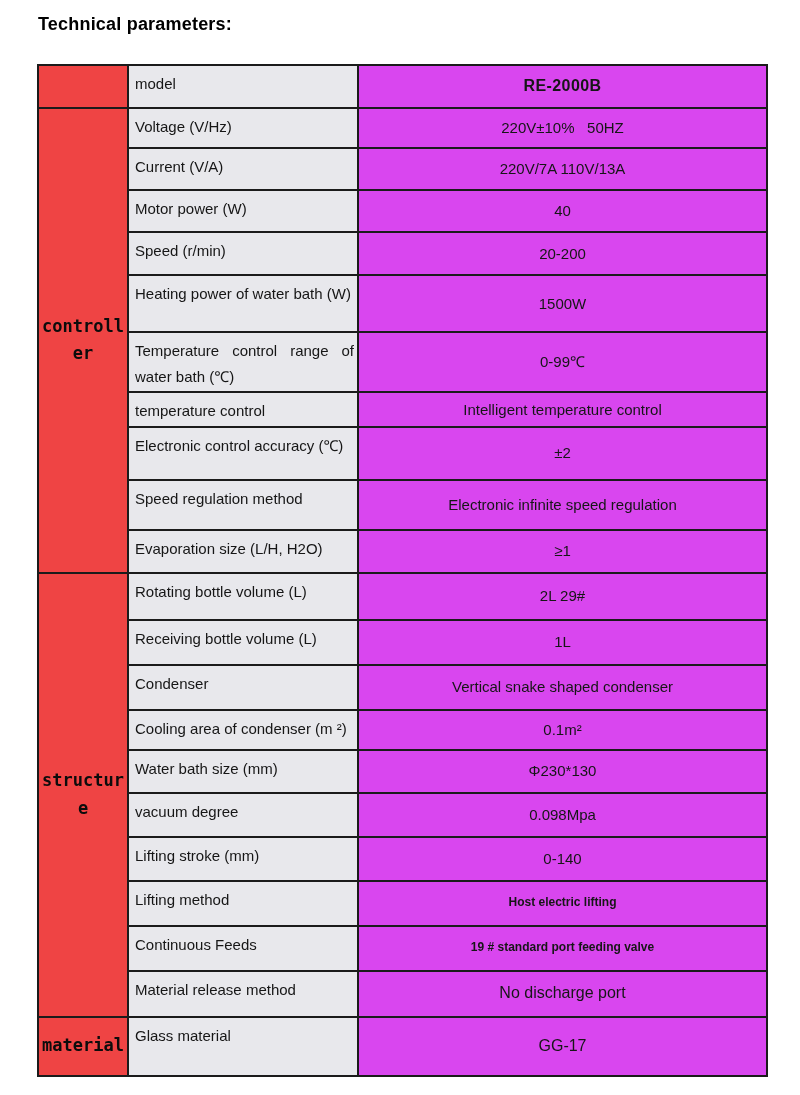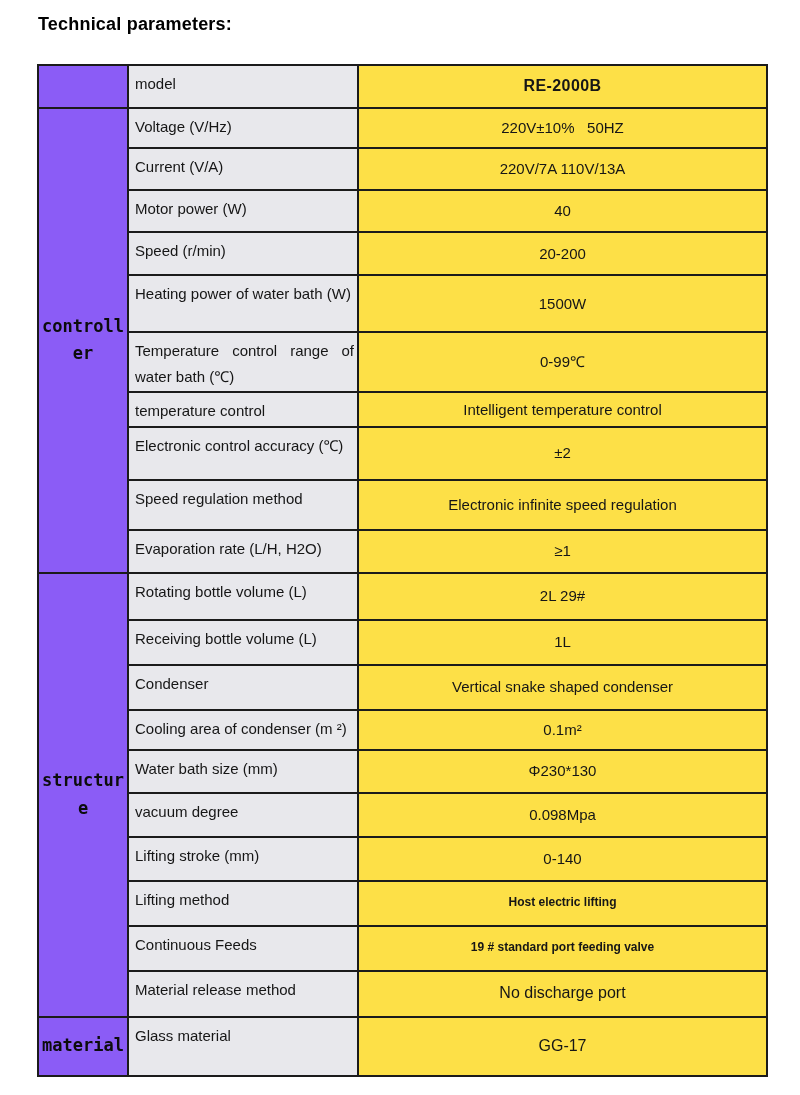--- a/index.html
+++ b/index.html
@@ -33,42 +33,42 @@
     border-collapse: collapse;
     table-layout: fixed;
     width: 729px;
     padding-left: 34px;
   }
   table.spec td {
     border: 2px solid #1b1b1b;
     overflow: hidden;
   }
   td.sec {
-    background: #8b5cf6;
+    background: #ef4444;
     font-family: "DejaVu Sans Mono", monospace;
     font-weight: bold;
     font-size: 17px;
     color: #0c0c0c;
     text-align: center;
     vertical-align: middle;
     word-break: break-all;
     line-height: 1.6;
     padding: 0 2px;
   }
   td.param {
     background: #e8e8ec;
     font-size: 15px;
     color: #161616;
     text-align: justify;
     vertical-align: top;
     padding: 5px 3px 2px 6px;
     line-height: 1.7;
   }
   td.value {
-    background: #fde047;
+    background: #d946ef;
     font-size: 15px;
     color: #161616;
     text-align: center;
     vertical-align: middle;
     padding: 0 4px;
     line-height: 1.3;
   }
   td.value.bold {
     font-weight: bold;
     font-size: 16px;
@@ -131,21 +131,21 @@
       </tr>
       <tr style="height:53px">
         <td class="param">Electronic control accuracy (℃)</td>
         <td class="value">±2</td>
       </tr>
       <tr style="height:50px">
         <td class="param">Speed regulation method</td>
         <td class="value">Electronic infinite speed regulation</td>
       </tr>
       <tr style="height:43px">
-        <td class="param">Evaporation rate (L/H, H2O)</td>
+        <td class="param">Evaporation size (L/H, H2O)</td>
         <td class="value">≥1</td>
       </tr>
       <tr style="height:47px">
         <td class="sec" rowspan="10">structure</td>
         <td class="param">Rotating bottle volume (L)</td>
         <td class="value">2L 29#</td>
       </tr>
       <tr style="height:45px">
         <td class="param">Receiving bottle volume (L)</td>
         <td class="value">1L</td>

